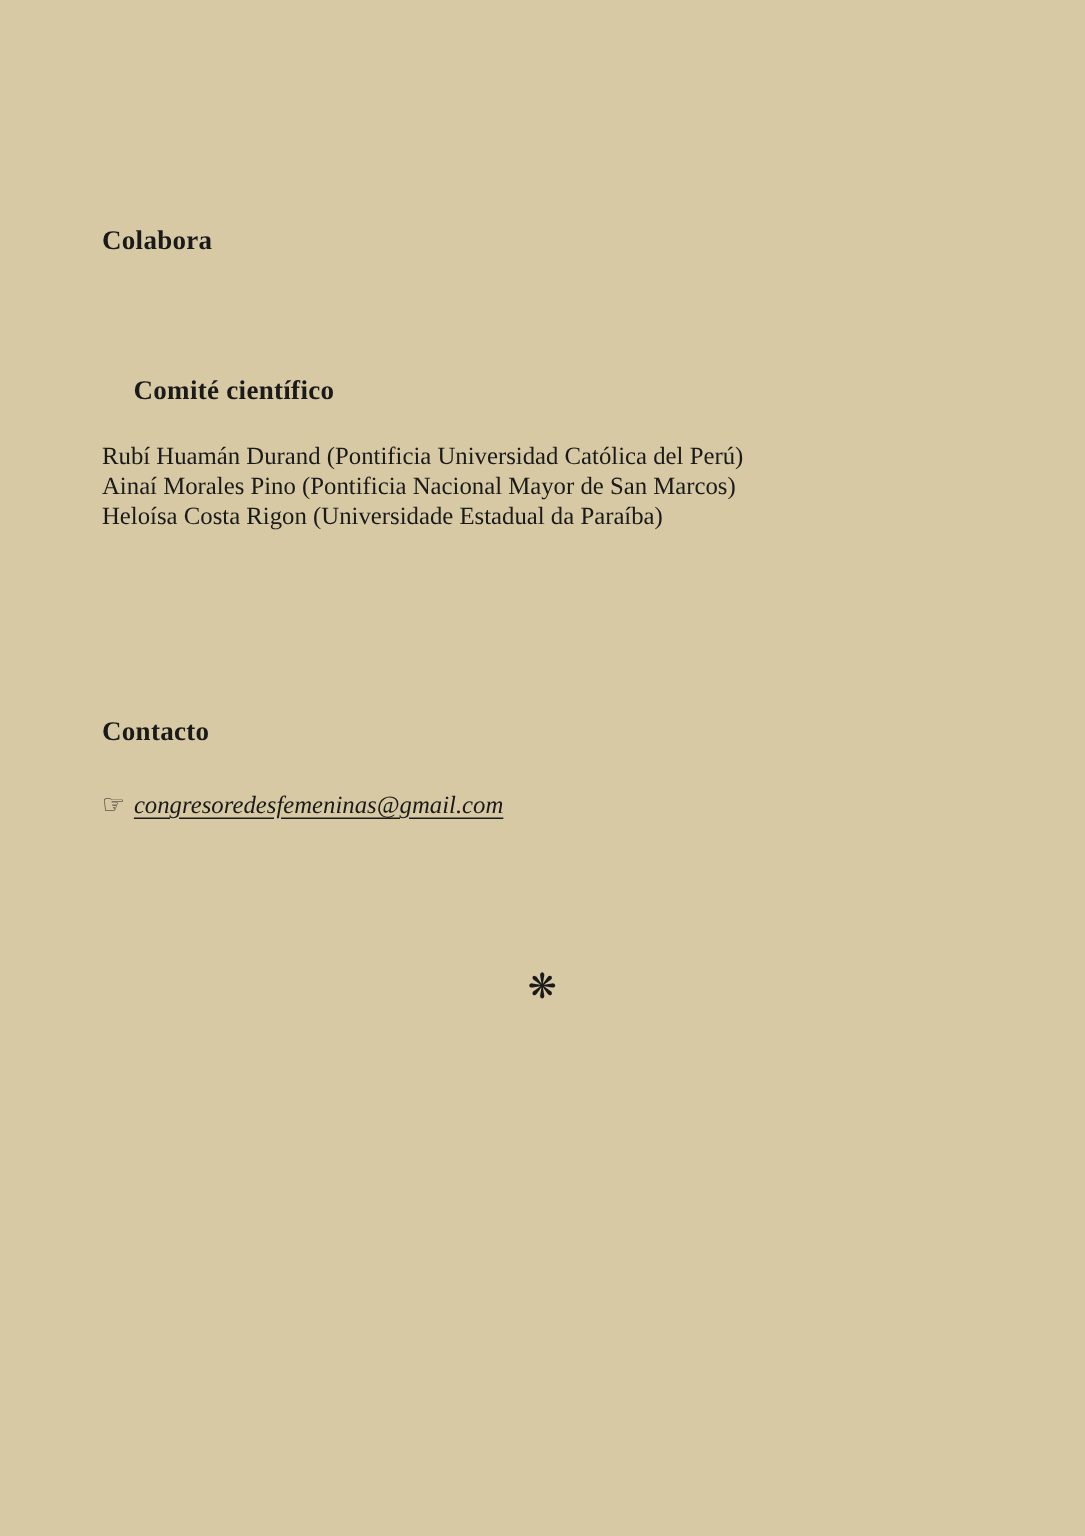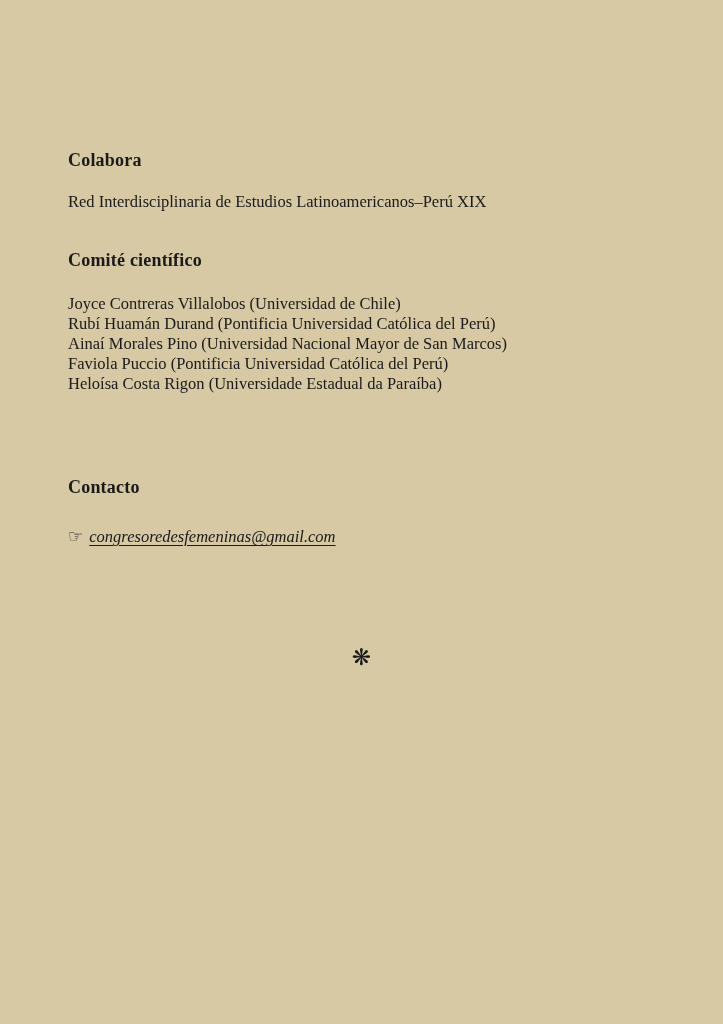--- a/index.html
+++ b/index.html
@@ -29,21 +29,21 @@
     white-space: nowrap;
   }
   .body-text {
     position: absolute;
     left: 68px;
     font-size: 16.5px;
     white-space: nowrap;
   }
   #colabora-heading { top: 150px; }
   #colabora-body    { top: 192px; }
-  #comite-heading   { top: 250px; }
+  #comite-heading   { top: 250px; margin-left: 21px; }
   #comite-list      { top: 294px; }
   #comite-list .member-row {
     line-height: 20px;
     font-size: 16.5px;
     white-space: nowrap;
   }
   #contacto-heading { top: 477px; }
   #contacto-line    { top: 526px; }
   #contacto-line .hand {
     font-size: 17px;
@@ -68,29 +68,26 @@
     display: inline-block;
   }
 </style>
 </head>
 <body>
 
 <div class="page">
 
   <div class="heading" id="colabora-heading">Colabora</div>
 
-  <div class="body-text" id="colabora-body">Red Interdisciplinaria de Estudios Latinoamericanos–Perú XIX</div>
 
   <div class="heading" id="comite-heading">Comité científico</div>
 
   <div class="body-text" id="comite-list">
-    <div class="member-row">Joyce Contreras Villalobos (Universidad de Chile)</div>
     <div class="member-row">Rubí Huamán Durand (Pontificia Universidad Católica del Perú)</div>
-    <div class="member-row">Ainaí Morales Pino (Universidad Nacional Mayor de San Marcos)</div>
-    <div class="member-row">Faviola Puccio (Pontificia Universidad Católica del Perú)</div>
+    <div class="member-row">Ainaí Morales Pino (Pontificia Nacional Mayor de San Marcos)</div>
     <div class="member-row">Heloísa Costa Rigon (Universidade Estadual da Paraíba)</div>
   </div>
 
   <div class="heading" id="contacto-heading">Contacto</div>
 
   <div class="body-text" id="contacto-line">
     <span class="hand">☞</span><a class="email-link" href="#">congresoredesfemeninas@gmail.com</a>
   </div>
 
   <div class="ornament-wrap">

